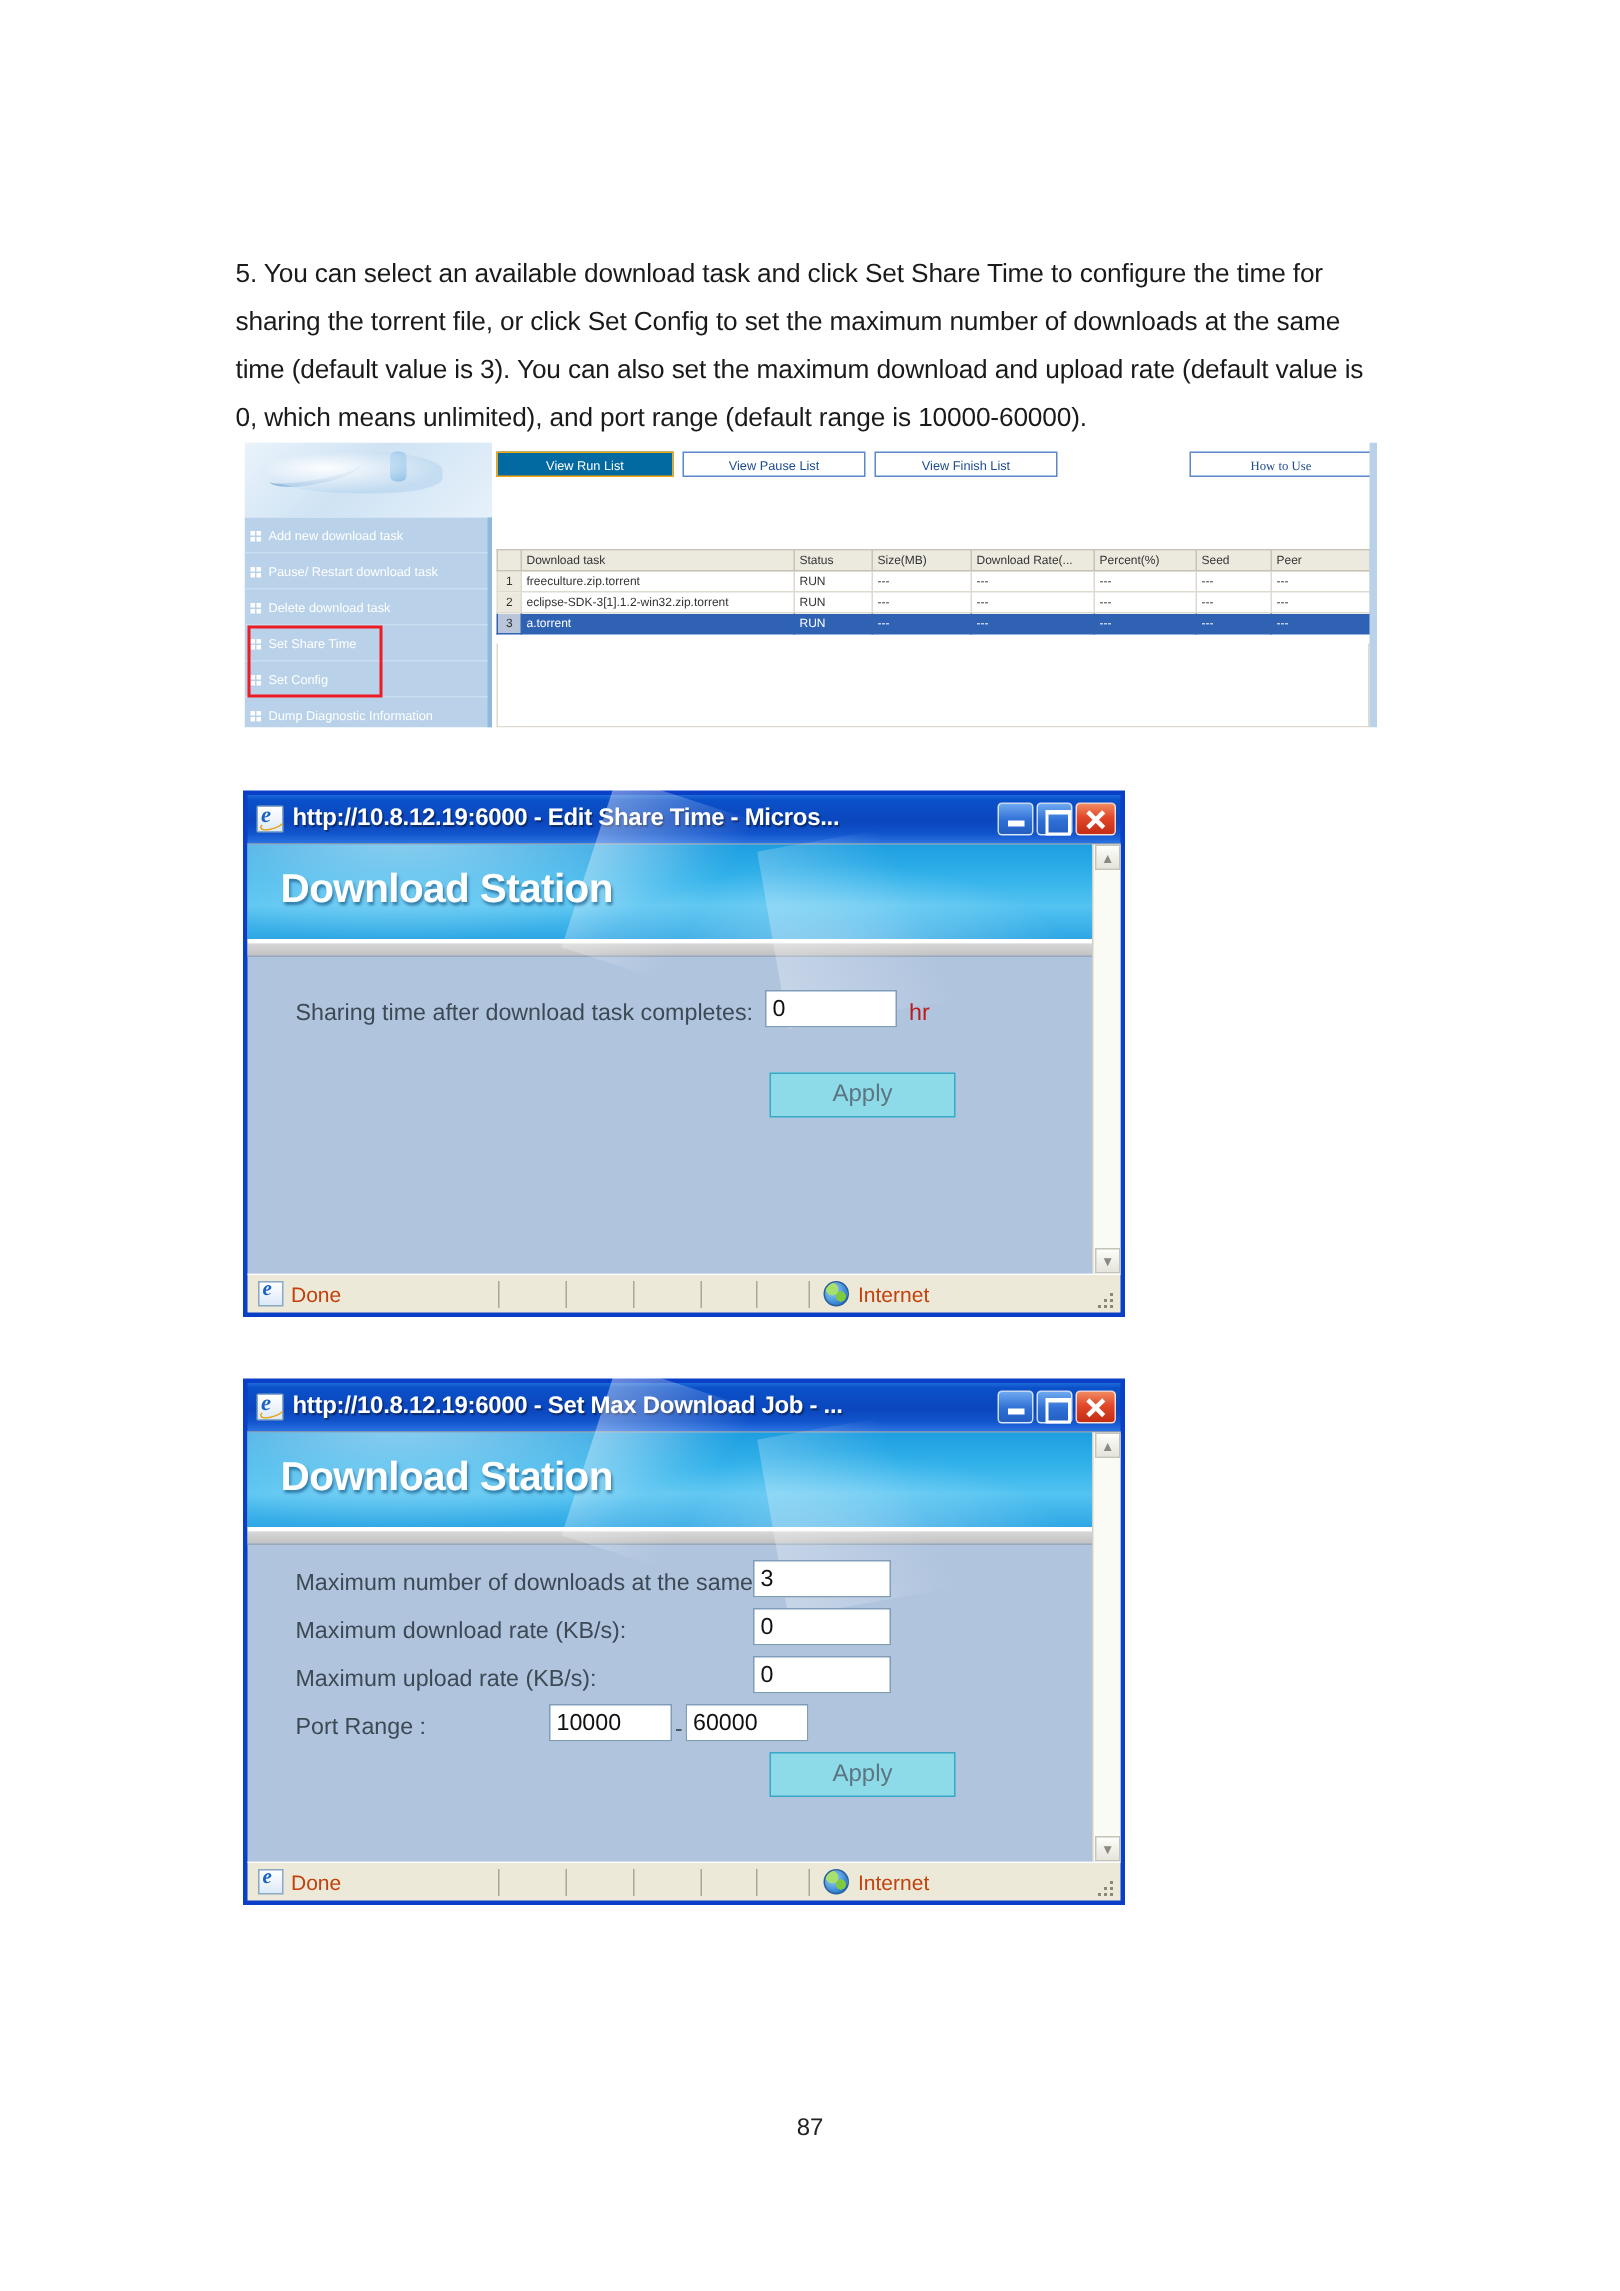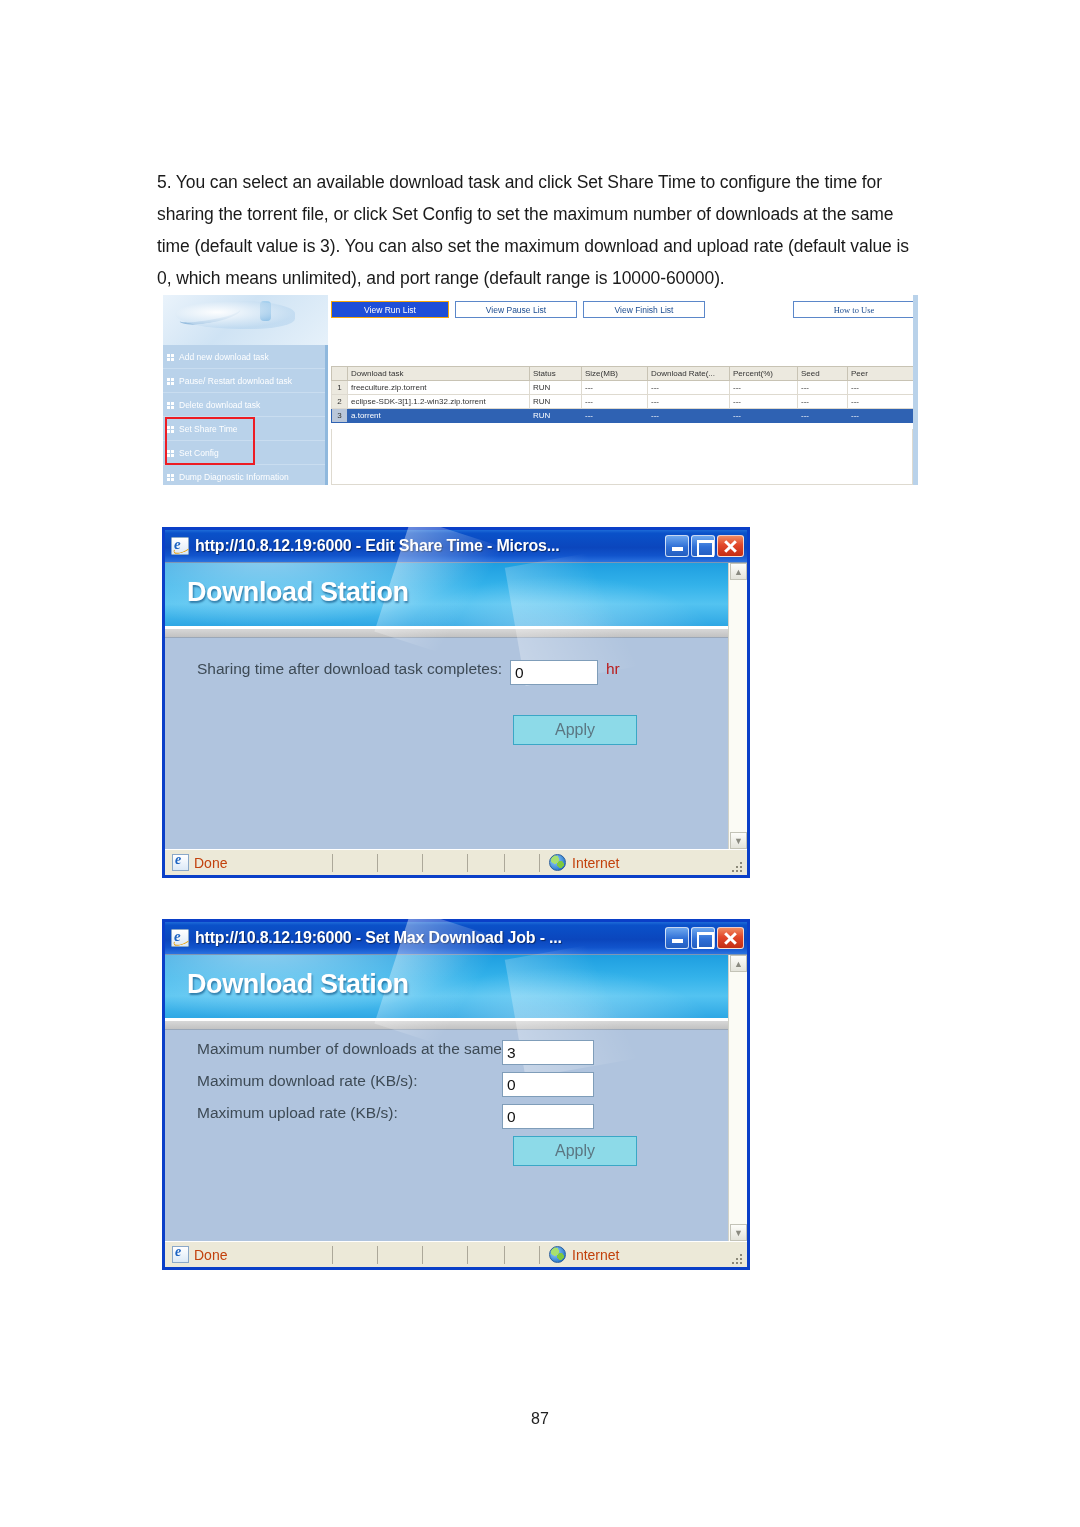--- a/index.html
+++ b/index.html
@@ -57,21 +57,21 @@
   .ds-tabbar {
     position: absolute; left: 0; top: 0; width: 755px; height: 28px;
   }
   .ds-tab {
     position: absolute; top: 6px; height: 17px;
     font-size: 8.5px; color: #1b4b8f;
     display: flex; align-items: center; justify-content: center;
     border: 1px solid #5b87c9; background: #ffffff;
   }
   .ds-tab.active {
-    background: #1d4ed8; border-color: #f5a709; color: #ffffff;
+    background: #0369a1; border-color: #f5a709; color: #ffffff;
   }
   #tab-run    { left: 168px; width: 118px; }
   #tab-pause  { left: 292px; width: 122px; }
   #tab-finish { left: 420px; width: 122px; }
   #tab-howto  { left: 630px; width: 122px; font-family: Liberation Serif, serif; }
 
   .ds-leftpane {
     position: absolute; left: 0; top: 50px; width: 165px; height: 140px;
     background: #b9d2ea;
     border-right: 3px solid #8fb8dd;
@@ -247,21 +247,21 @@
     letter-spacing: -0.4px;
   }
   .ds-greybar {
     height: 9px;
     background: linear-gradient(180deg,#d7d7d7,#c2c2c2);
     border-bottom: 1px solid #9aa7b8;
   }
   .ie-form { padding: 14px 0 0 0; position: relative; }
 
   .form-row {
-    display: flex; align-items: flex-start;
+    display: flex; align-items: flex-end;
     margin: 0 0 10px 0; padding-left: 32px;
     font-size: 15.5px; color: #3d4a55;
   }
   .form-label { white-space: nowrap; }
   .txtbox {
     background: #ffffff;
     border: 1px solid #7f9db9;
     font-size: 15.5px; color: #111;
     padding: 1px 4px;
     font-family: "Liberation Sans", sans-serif;
@@ -539,20 +539,26 @@
         <div class="form-row" style="margin-bottom:7px;">
           <span class="form-label" style="width:305px;">Maximum download rate (KB/s):</span>
           <input class="txtbox" style="width: 92px;" type="text" value="0">
         </div>
 
         <div class="form-row" style="margin-bottom:7px;">
           <span class="form-label" style="width:305px;">Maximum upload rate (KB/s):</span>
           <input class="txtbox" style="width: 92px;" type="text" value="0">
         </div>
 
+        <div class="form-row" style="margin-bottom:7px;">
+          <span class="form-label" style="width:305px;">Port Range :</span>
+          <input class="txtbox" style="width: 82px; margin-left: -136px;" type="text" value="10000">
+          <span style="font-size:15px; color:#3d4a55; padding:0 2px;">-</span>
+          <input class="txtbox" style="width: 82px;" type="text" value="60000">
+        </div>
 
         <div style="display:flex; padding-left:348px; margin-top:6px;">
           <button class="apply-btn">Apply</button>
         </div>
       </div>
     </div>
 
     <div class="ie-scroll">
       <div class="arrow up">▲</div>
       <div class="arrow down">▼</div>

